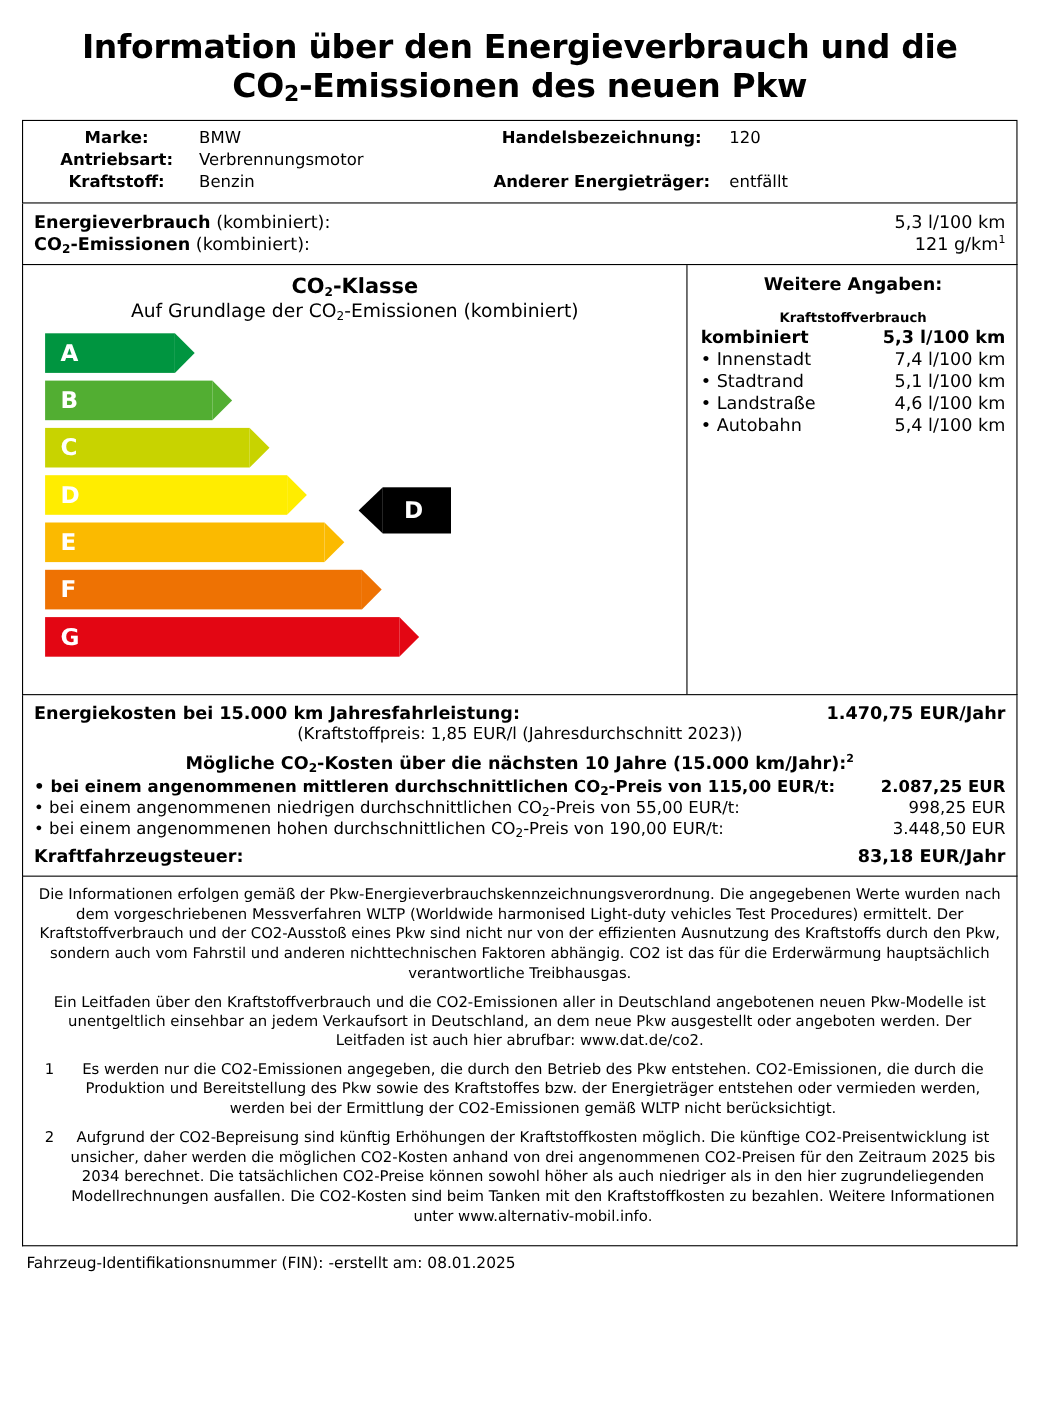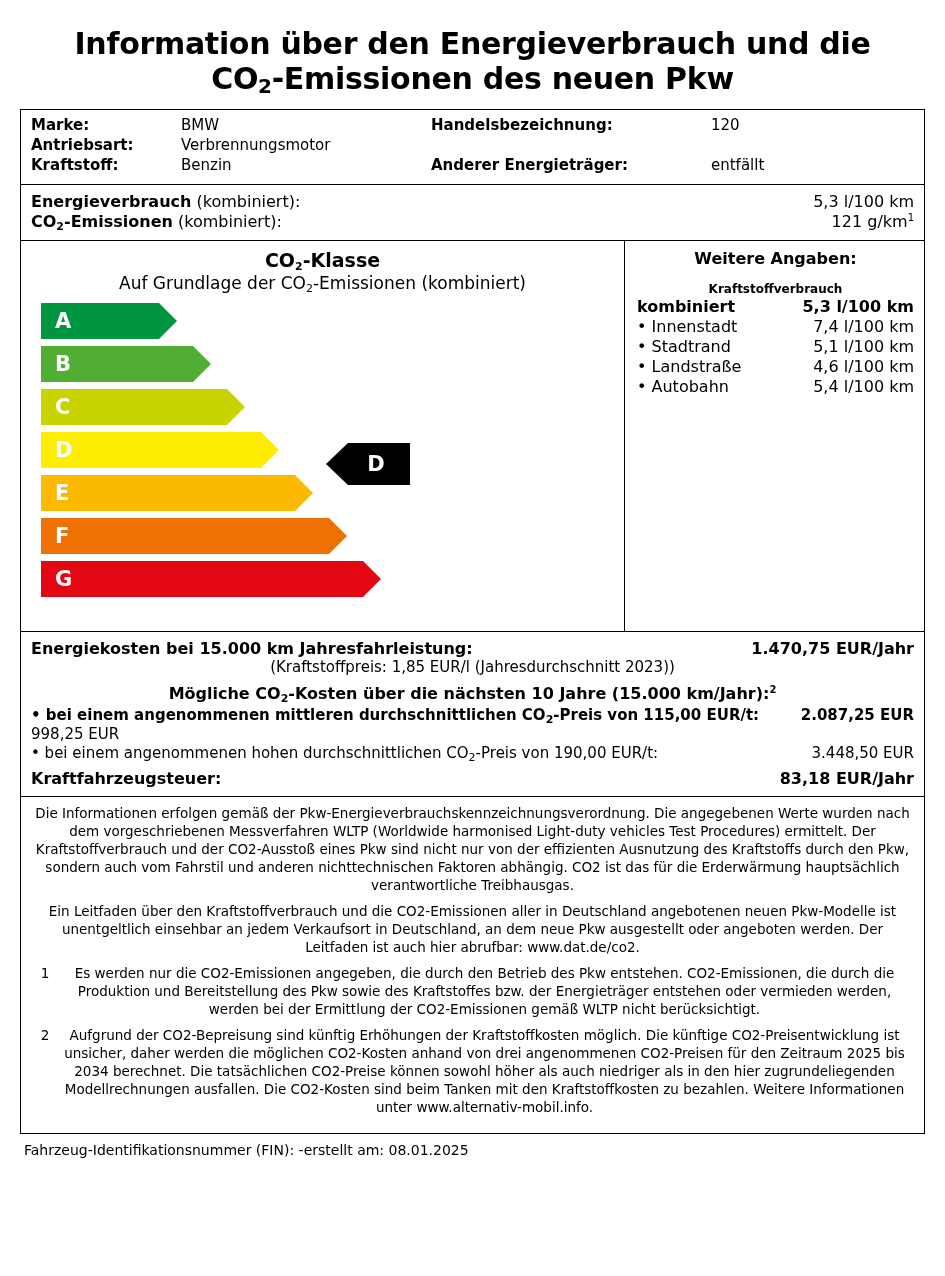--- a/index.html
+++ b/index.html
@@ -17,26 +17,26 @@
   .title { text-align:center; font-weight:bold; font-size:30px; line-height:1.18; letter-spacing:-0.3px; margin: 8px 0 12px 0; }
   .title sub { font-size:20px; vertical-align: baseline; position:relative; top:4px; }
 
   .box { border:1.5px solid #000; }
   .box + .box { border-top: none; text-align: center; }
 
   
   .ident { padding: 6px 10px 8px 10px; }
   .ident-row { display:flex; align-items:baseline; }
   .ident-col-l { width: 400px; display:flex; }
-  .ident-col-r { flex:1; display:flex;gap:48px; }
+  .ident-col-r { flex:1; display:flex; }
   .lbl { font-weight:bold; }
   .ident-col-l .lbl { width: 150px; }
   .ident-col-r .lbl { width: 232px; }
   .val { }
-  .ident-row { margin-bottom: 2px; }
+  .ident-row { margin-bottom: 2px; text-align: center; }
 
   
   .cons { padding: 7px 10px 8px 10px; }
   .cons-row { display:flex; justify-content:space-between; align-items:baseline; margin-bottom:1px; }
   .cons-row .left { font-size:16px; }
   .cons-row .left b { font-weight:bold; }
   .cons-row .right { font-size:16px; }
   .sup { font-size:10px; vertical-align: super; }
   .sub2 { font-size:11px; vertical-align:baseline; position:relative; top:3px; }
 
@@ -235,20 +235,21 @@
 
     <div class="co2-head" data-name="co2-cost-heading">
       <span data-name="co2-cost-heading-a">Mögliche CO</span><span class="sub2" data-name="co2-cost-heading-sub">2</span><span data-name="co2-cost-heading-b">-Kosten über die nächsten 10 Jahre (15.000 km/Jahr):</span><span class="sup" data-name="co2-cost-heading-footnote-marker">2</span>
     </div>
     <div id="cost-rows">
         <div class="bullet-row" data-name="co2-cost-row">
           <div data-name="co2-cost-row-label" style="font-weight: bold;"><span>• bei einem angenommenen mittleren durchschnittlichen CO</span><span class="sub2">2</span><span>-Preis von 115,00 EUR/t:</span></div>
           <div data-name="co2-cost-row-value" style="font-weight: bold;">2.087,25 EUR</div>
         </div>
         <div class="bullet-row" data-name="co2-cost-row">
+          <div data-name="co2-cost-row-label"><span>• bei einem angenommenen niedrigen durchschnittlichen CO</span><span class="sub2">2</span><span>-Preis von 55,00 EUR/t:</span></div>
           <div data-name="co2-cost-row-value">998,25 EUR</div>
         </div>
         <div class="bullet-row" data-name="co2-cost-row">
           <div data-name="co2-cost-row-label"><span>• bei einem angenommenen hohen durchschnittlichen CO</span><span class="sub2">2</span><span>-Preis von 190,00 EUR/t:</span></div>
           <div data-name="co2-cost-row-value">3.448,50 EUR</div>
         </div>
       </div>
 
     <div class="c-row tax-row" data-name="vehicle-tax-row">
       <div class="l bold" data-name="vehicle-tax-label">Kraftfahrzeugsteuer:</div>

